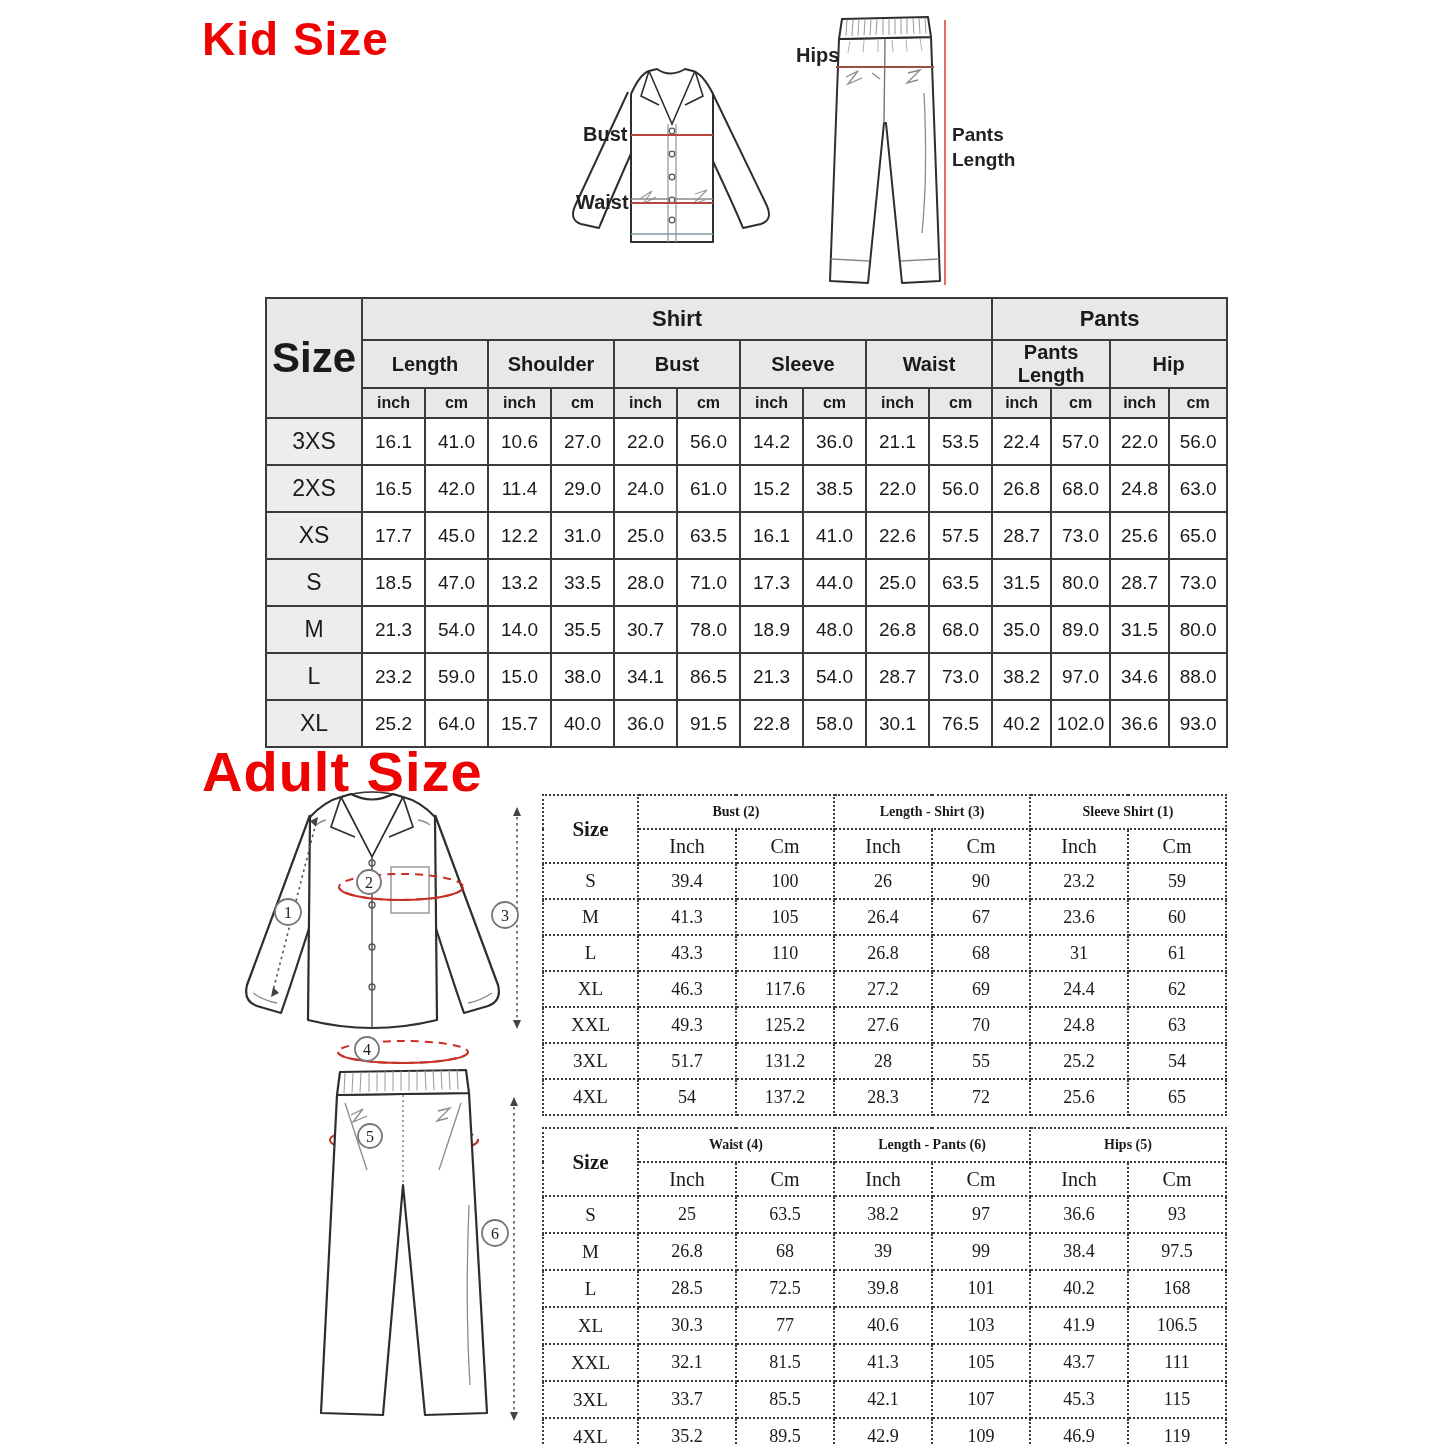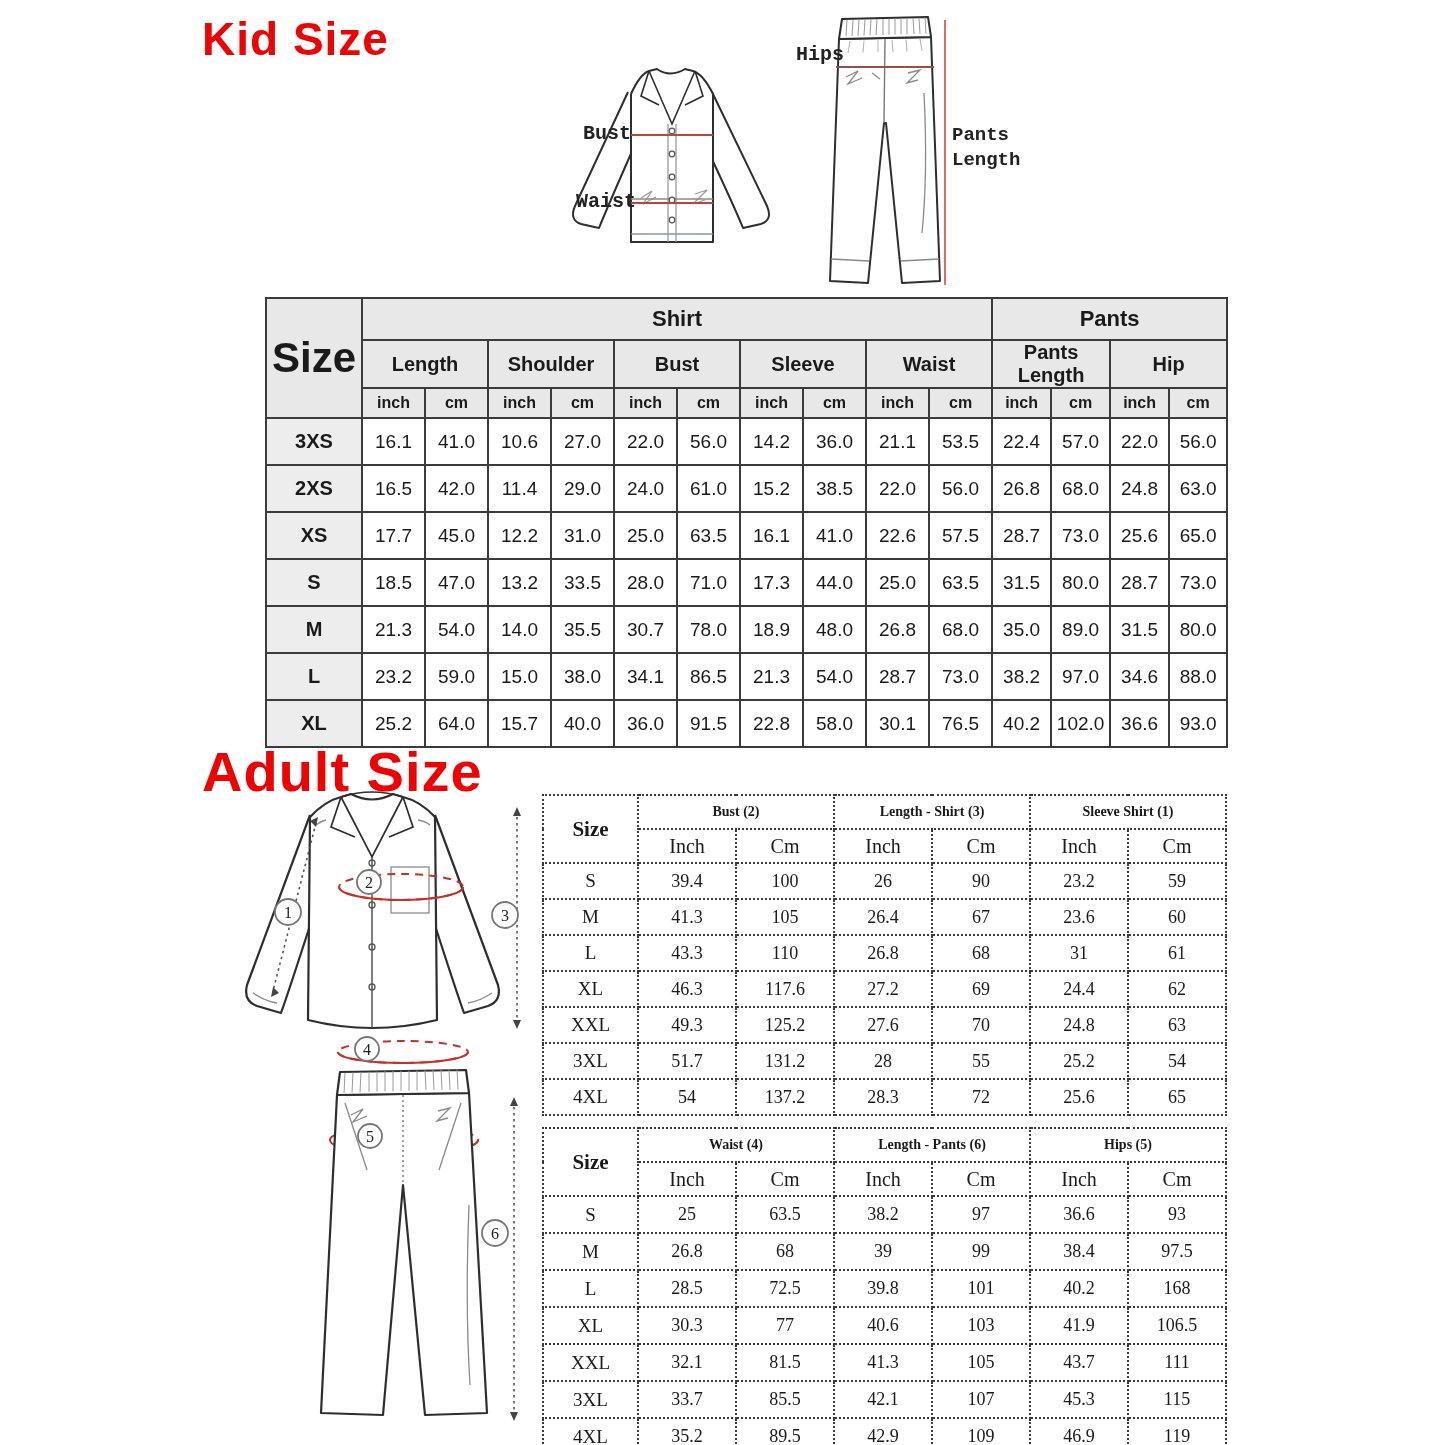--- a/index.html
+++ b/index.html
@@ -2,36 +2,36 @@
 <html><head>
 <meta charset="utf-8">
 <style>
   html,body{margin:0;padding:0;background:#fff;}
   .page{position:relative;width:1445px;height:1445px;background:#ffffff;overflow:hidden;
         font-family:"Liberation Sans",sans-serif;color:#1a1a1a;}
   .sec-title{position:absolute;color:#ee0202;font-weight:900;letter-spacing:1px;
              font-family:"Liberation Sans",sans-serif;line-height:1;}
   .kid-title{left:202px;top:16px;font-size:46px;}
   .adult-title{left:202px;top:744px;font-size:56px;}
-  .diag-label{position:absolute;font-weight:700;font-size:20px;color:#222;line-height:1.3;font-family:Liberation Mono, monospace;}
+  .diag-label{position:absolute;font-weight:700;font-size:20px;color:#222;line-height:1.3;}
   .diag{position:absolute;}
   .pl-line{position:absolute;left:944px;top:20px;width:2px;height:265px;background:#e26b63;}
 
   
   table{border-collapse:collapse;table-layout:fixed;}
   .kid-table{position:absolute;left:265px;top:297px;width:961px;}
   .kid-table th,.kid-table td{border:2px solid #3b3b3b;text-align:center;vertical-align:middle;
        padding:0;overflow:hidden;}
   .kid-table thead th{background:#e8e8e8;font-weight:600;}
   .kid-table .grp{font-size:22px;height:40px;margin-top:48px;}
   .kid-table .colh{font-size:20px;height:38px;}
   .kid-table .unit{font-size:16px;font-weight:700;height:28px;}
   .kid-table .corner{font-size:42px;font-weight:600;}
   .kid-table tbody td{font-size:19px;height:45px;background:#fff;}
-  .kid-table tbody td.rowhead{background:#ededed;font-size:20px;font-weight:700;}
+  .kid-table tbody td.rowhead{background:#ededed;font-size:23px;font-weight:400;}
 
   
   .adult-table{position:absolute;left:542px;width:683px;font-family:"Liberation Serif",serif;}
   .adult-shirt{top:794px;}
   .adult-pants{top:1127px;}
   .adult-table th,.adult-table td{border:2px dotted #3a3a3a;text-align:center;vertical-align:middle;padding:0;}
   .adult-table thead th{font-weight:700;background:#fff;}
   .adult-table .grp{font-size:14px;height:32px;}
   .adult-table .unit{font-size:20px;font-weight:400;height:32px;}
   .adult-table .corner{font-size:21px;}

